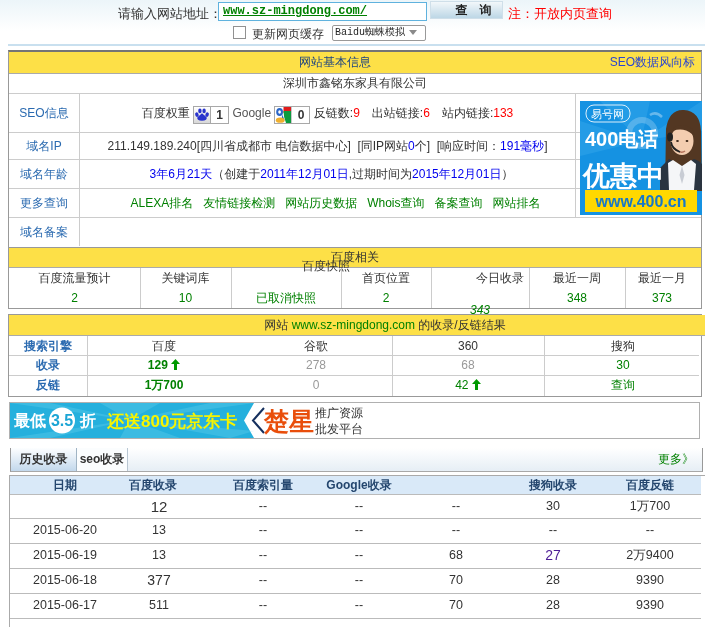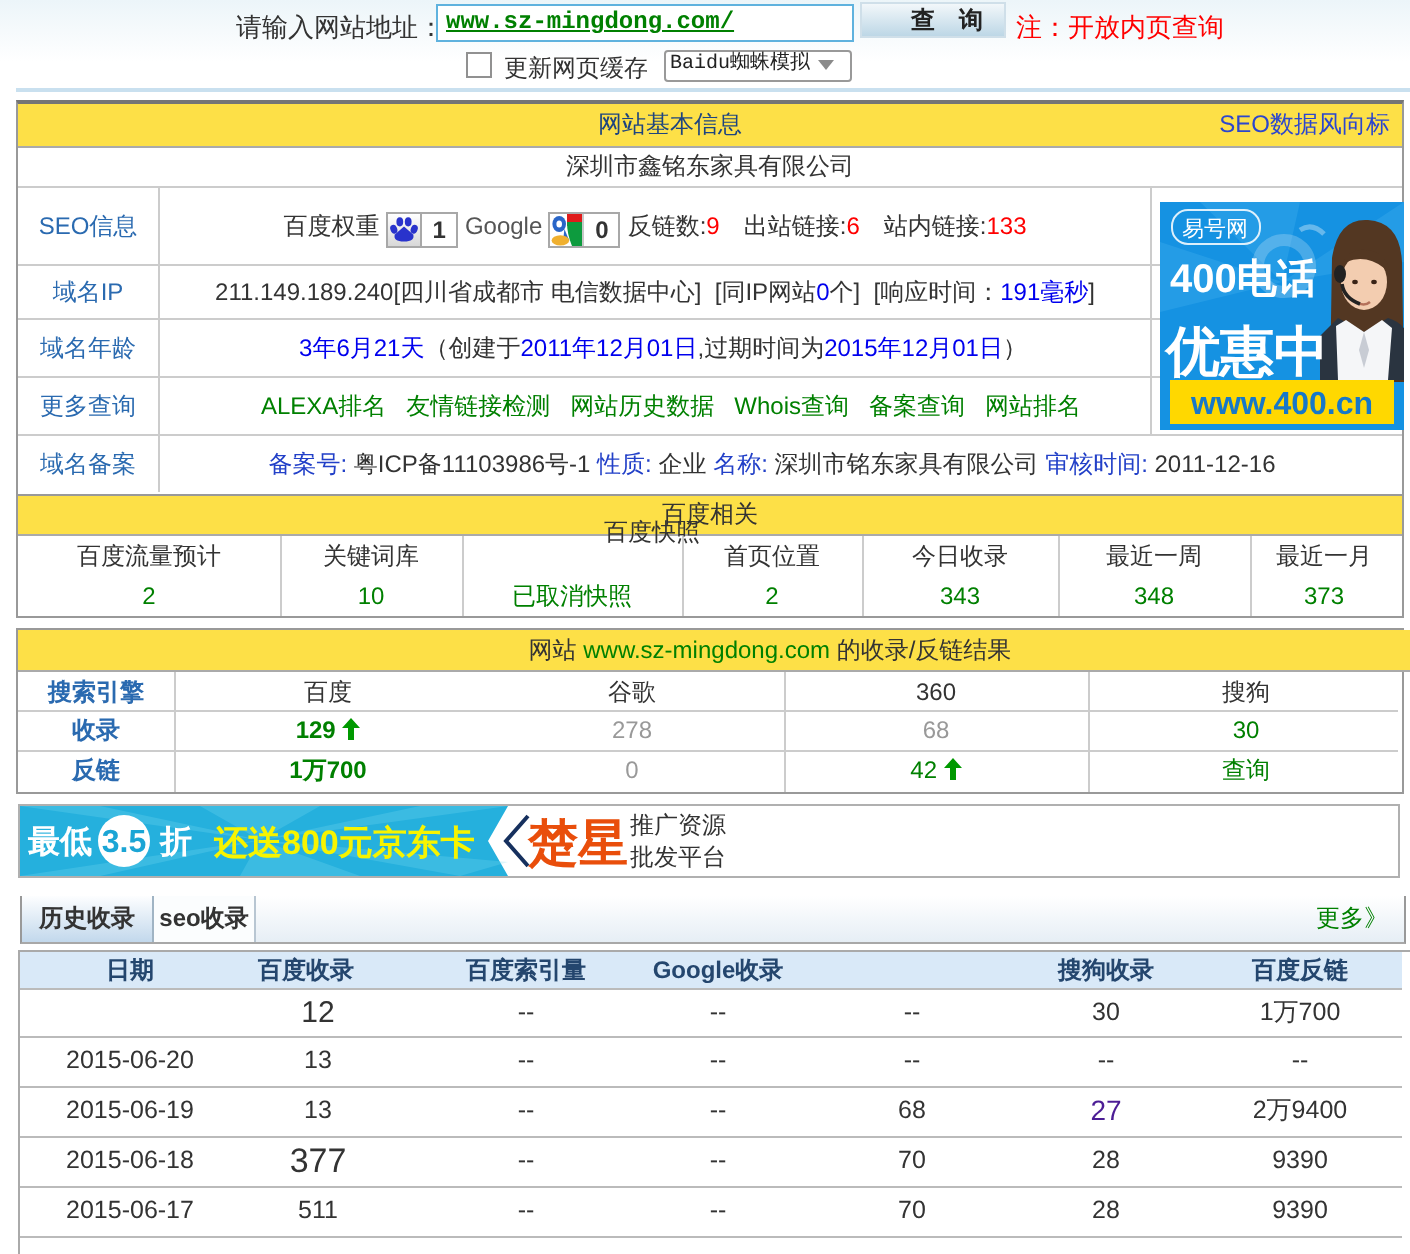--- a/index.html
+++ b/index.html
@@ -67,21 +67,20 @@
               <ellipse cx="4.6" cy="5" rx="3.4" ry="4" fill="#2a66c8"></ellipse>
               <ellipse cx="4.6" cy="5" rx="1.4" ry="1.8" fill="#fff"></ellipse>
               <path d="M7.2,7.5 L9.5,13 L6.5,14 Z" fill="#2a66c8"></path>
               <ellipse cx="5.2" cy="13.2" rx="4.4" ry="2.6" fill="#f0b02f"></ellipse>
             </svg></span><span style="display:inline-block;width:17px;height:16px;text-align:center;font-weight:bold;color:#333;border-left:1px solid #c8c8c8;vertical-align:top;">0</span></span>
     <span> 反链数:<span class="red">9</span>　出站链接:<span class="red">6</span>　站内链接:<span class="red">133</span></span>
   </div>
   <div class="abs ctr" style="left:71px;top:81px;width:495px;line-height:26px;">211.149.189.240[四川省成都市 电信数据中心]&nbsp;&nbsp;[同IP网站<span class="blue">0</span>个]&nbsp;&nbsp;[响应时间：<span class="blue">191毫秒</span>]</div>
   <div class="abs ctr" style="left:75px;top:108px;width:495px;line-height:28px;"><span class="blue">3年6月21天</span>（创建于<span class="blue">2011年12月01日</span>,过期时间为<span class="blue">2015年12月01日</span>）</div>
   <div class="abs ctr grn" style="left:79px;top:137px;width:495px;line-height:28px;">ALEXA排名&nbsp;&nbsp;&nbsp;友情链接检测&nbsp;&nbsp;&nbsp;网站历史数据&nbsp;&nbsp;&nbsp;Whois查询&nbsp;&nbsp;&nbsp;备案查询&nbsp;&nbsp;&nbsp;网站排名</div>
-  <div class="abs ctr" style="left:66px;top:166px;width:622px;line-height:28px;"><span style="color:#2240c8;">备案号:</span> 粤ICP备11103986号-1&nbsp;<span style="color:#2240c8;">性质:</span> 企业&nbsp;<span style="color:#2240c8;">名称:</span> 深圳市铭东家具有限公司&nbsp;<span style="color:#2240c8;">审核时间:</span> 2011-12-16</div>
 
   <div class="abs" style="left:571px;top:49px;width:122px;height:114px;"><svg width="122" height="114" viewBox="0 0 122 114">
 <rect width="122" height="114" fill="#1592e2"></rect>
 <g opacity="0.22" fill="#5cc0f5">
             <polygon points="61,40 122,0 122,30"></polygon>
             <polygon points="61,40 20,0 70,0"></polygon>
             <polygon points="61,40 0,55 0,20"></polygon>
           </g>
 <circle cx="62" cy="32" r="13" fill="none" stroke="#ffffff" stroke-opacity="0.22" stroke-width="6"></circle>
 <path d="M70,14 q6,-4 12,2" fill="none" stroke="#ffffff" stroke-opacity="0.35" stroke-width="2.5"></path>
@@ -116,22 +115,22 @@
 <div class="abs" style="left:520px;top:20px;width:1px;height:40px;background:#ccc;"></div>
 <div class="abs" style="left:616px;top:20px;width:1px;height:40px;background:#ccc;"></div>
 <div class="abs ctr" style="left:0px;top:21px;width:131px;height:19px;line-height:19px;color:#333;">百度流量预计</div>
 <div class="abs ctr grn" style="left:0px;top:40px;width:131px;height:20px;line-height:20px;">2</div>
 <div class="abs ctr" style="left:131px;top:21px;width:91px;height:19px;line-height:19px;color:#333;">关键词库</div>
 <div class="abs ctr grn" style="left:131px;top:40px;width:91px;height:20px;line-height:20px;">10</div>
 <div class="abs ctr" style="left:222px;top:9px;width:110px;height:19px;line-height:19px;color:#333;padding-left:40px;">百度快照</div>
 <div class="abs ctr grn" style="left:222px;top:40px;width:110px;height:20px;line-height:20px;">已取消快照</div>
 <div class="abs ctr" style="left:332px;top:21px;width:90px;height:19px;line-height:19px;color:#333;">首页位置</div>
 <div class="abs ctr grn" style="left:332px;top:40px;width:90px;height:20px;line-height:20px;">2</div>
-<div class="abs ctr" style="left:422px;top:21px;width:98px;height:19px;line-height:19px;color:#333;">今日收录</div>
-<div class="abs ctr grn" style="left:422px;top:40px;width:98px;height:20px;line-height:20px;">343</div>
+<div class="abs ctr" style="left:422px;top:21px;width:98px;height:19px;line-height:19px;color:#333;padding-left:20px;">今日收录</div>
+<div class="abs ctr grn" style="left:422px;top:52px;width:98px;height:20px;line-height:20px;font-style:italic;">343</div>
 <div class="abs ctr" style="left:520px;top:21px;width:96px;height:19px;line-height:19px;color:#333;">最近一周</div>
 <div class="abs ctr grn" style="left:520px;top:40px;width:96px;height:20px;line-height:20px;">348</div>
 <div class="abs ctr" style="left:616px;top:21px;width:74px;height:19px;line-height:19px;color:#333;">最近一月</div>
 <div class="abs ctr grn" style="left:616px;top:40px;width:74px;height:20px;line-height:20px;">373</div>
 </div>
 
 <div class="abs" style="left:8px;top:314px;width:692px;height:81px;border:1px solid #999;">
   <div class="abs bar ctr" style="left:0;top:0;width:100%;height:20px;line-height:20px;border-bottom:1px solid #aaa;padding-left:30px;">网站 <span class="grn">www.sz-mingdong.com</span> 的收录/反链结果</div>
   <div class="abs" style="left:0;top:40px;width:690px;height:1px;background:#ccc;"></div>
 <div class="abs" style="left:0;top:60px;width:690px;height:1px;background:#ccc;"></div>
@@ -214,21 +213,21 @@
 <div class="abs ctr" style="left:483px;top:43px;width:120px;height:23px;line-height:23px;color:#333;font-size:12.5px;">--</div>
 <div class="abs ctr" style="left:580px;top:43px;width:120px;height:23px;line-height:23px;color:#333;font-size:12.5px;">--</div>
 <div class="abs ctr" style="left:-5px;top:68px;width:120px;height:23px;line-height:23px;color:#333;font-size:12.5px;">2015-06-19</div>
 <div class="abs ctr" style="left:89px;top:68px;width:120px;height:23px;line-height:23px;color:#333;font-size:12.5px;">13</div>
 <div class="abs ctr" style="left:193px;top:68px;width:120px;height:23px;line-height:23px;color:#333;font-size:12.5px;">--</div>
 <div class="abs ctr" style="left:289px;top:68px;width:120px;height:23px;line-height:23px;color:#333;font-size:12.5px;">--</div>
 <div class="abs ctr" style="left:386px;top:68px;width:120px;height:23px;line-height:23px;color:#333;font-size:12.5px;">68</div>
 <div class="abs ctr" style="left:483px;top:68px;width:120px;height:23px;line-height:23px;color:#4c1d95;font-size:14px;">27</div>
 <div class="abs ctr" style="left:580px;top:68px;width:120px;height:23px;line-height:23px;color:#333;font-size:12.5px;">2万9400</div>
 <div class="abs ctr" style="left:-5px;top:93px;width:120px;height:23px;line-height:23px;color:#333;font-size:12.5px;">2015-06-18</div>
-<div class="abs ctr" style="left:89px;top:93px;width:120px;height:23px;line-height:23px;color:#333;font-size:17px;">377</div>
+<div class="abs ctr" style="left:89px;top:93px;width:120px;height:23px;line-height:23px;color:#333;font-size:14px;">377</div>
 <div class="abs ctr" style="left:193px;top:93px;width:120px;height:23px;line-height:23px;color:#333;font-size:12.5px;">--</div>
 <div class="abs ctr" style="left:289px;top:93px;width:120px;height:23px;line-height:23px;color:#333;font-size:12.5px;">--</div>
 <div class="abs ctr" style="left:386px;top:93px;width:120px;height:23px;line-height:23px;color:#333;font-size:12.5px;">70</div>
 <div class="abs ctr" style="left:483px;top:93px;width:120px;height:23px;line-height:23px;color:#333;font-size:12.5px;">28</div>
 <div class="abs ctr" style="left:580px;top:93px;width:120px;height:23px;line-height:23px;color:#333;font-size:12.5px;">9390</div>
 <div class="abs ctr" style="left:-5px;top:118px;width:120px;height:23px;line-height:23px;color:#333;font-size:12.5px;">2015-06-17</div>
 <div class="abs ctr" style="left:89px;top:118px;width:120px;height:23px;line-height:23px;color:#333;font-size:12.5px;">511</div>
 <div class="abs ctr" style="left:193px;top:118px;width:120px;height:23px;line-height:23px;color:#333;font-size:12.5px;">--</div>
 <div class="abs ctr" style="left:289px;top:118px;width:120px;height:23px;line-height:23px;color:#333;font-size:12.5px;">--</div>
 <div class="abs ctr" style="left:386px;top:118px;width:120px;height:23px;line-height:23px;color:#333;font-size:12.5px;">70</div>

